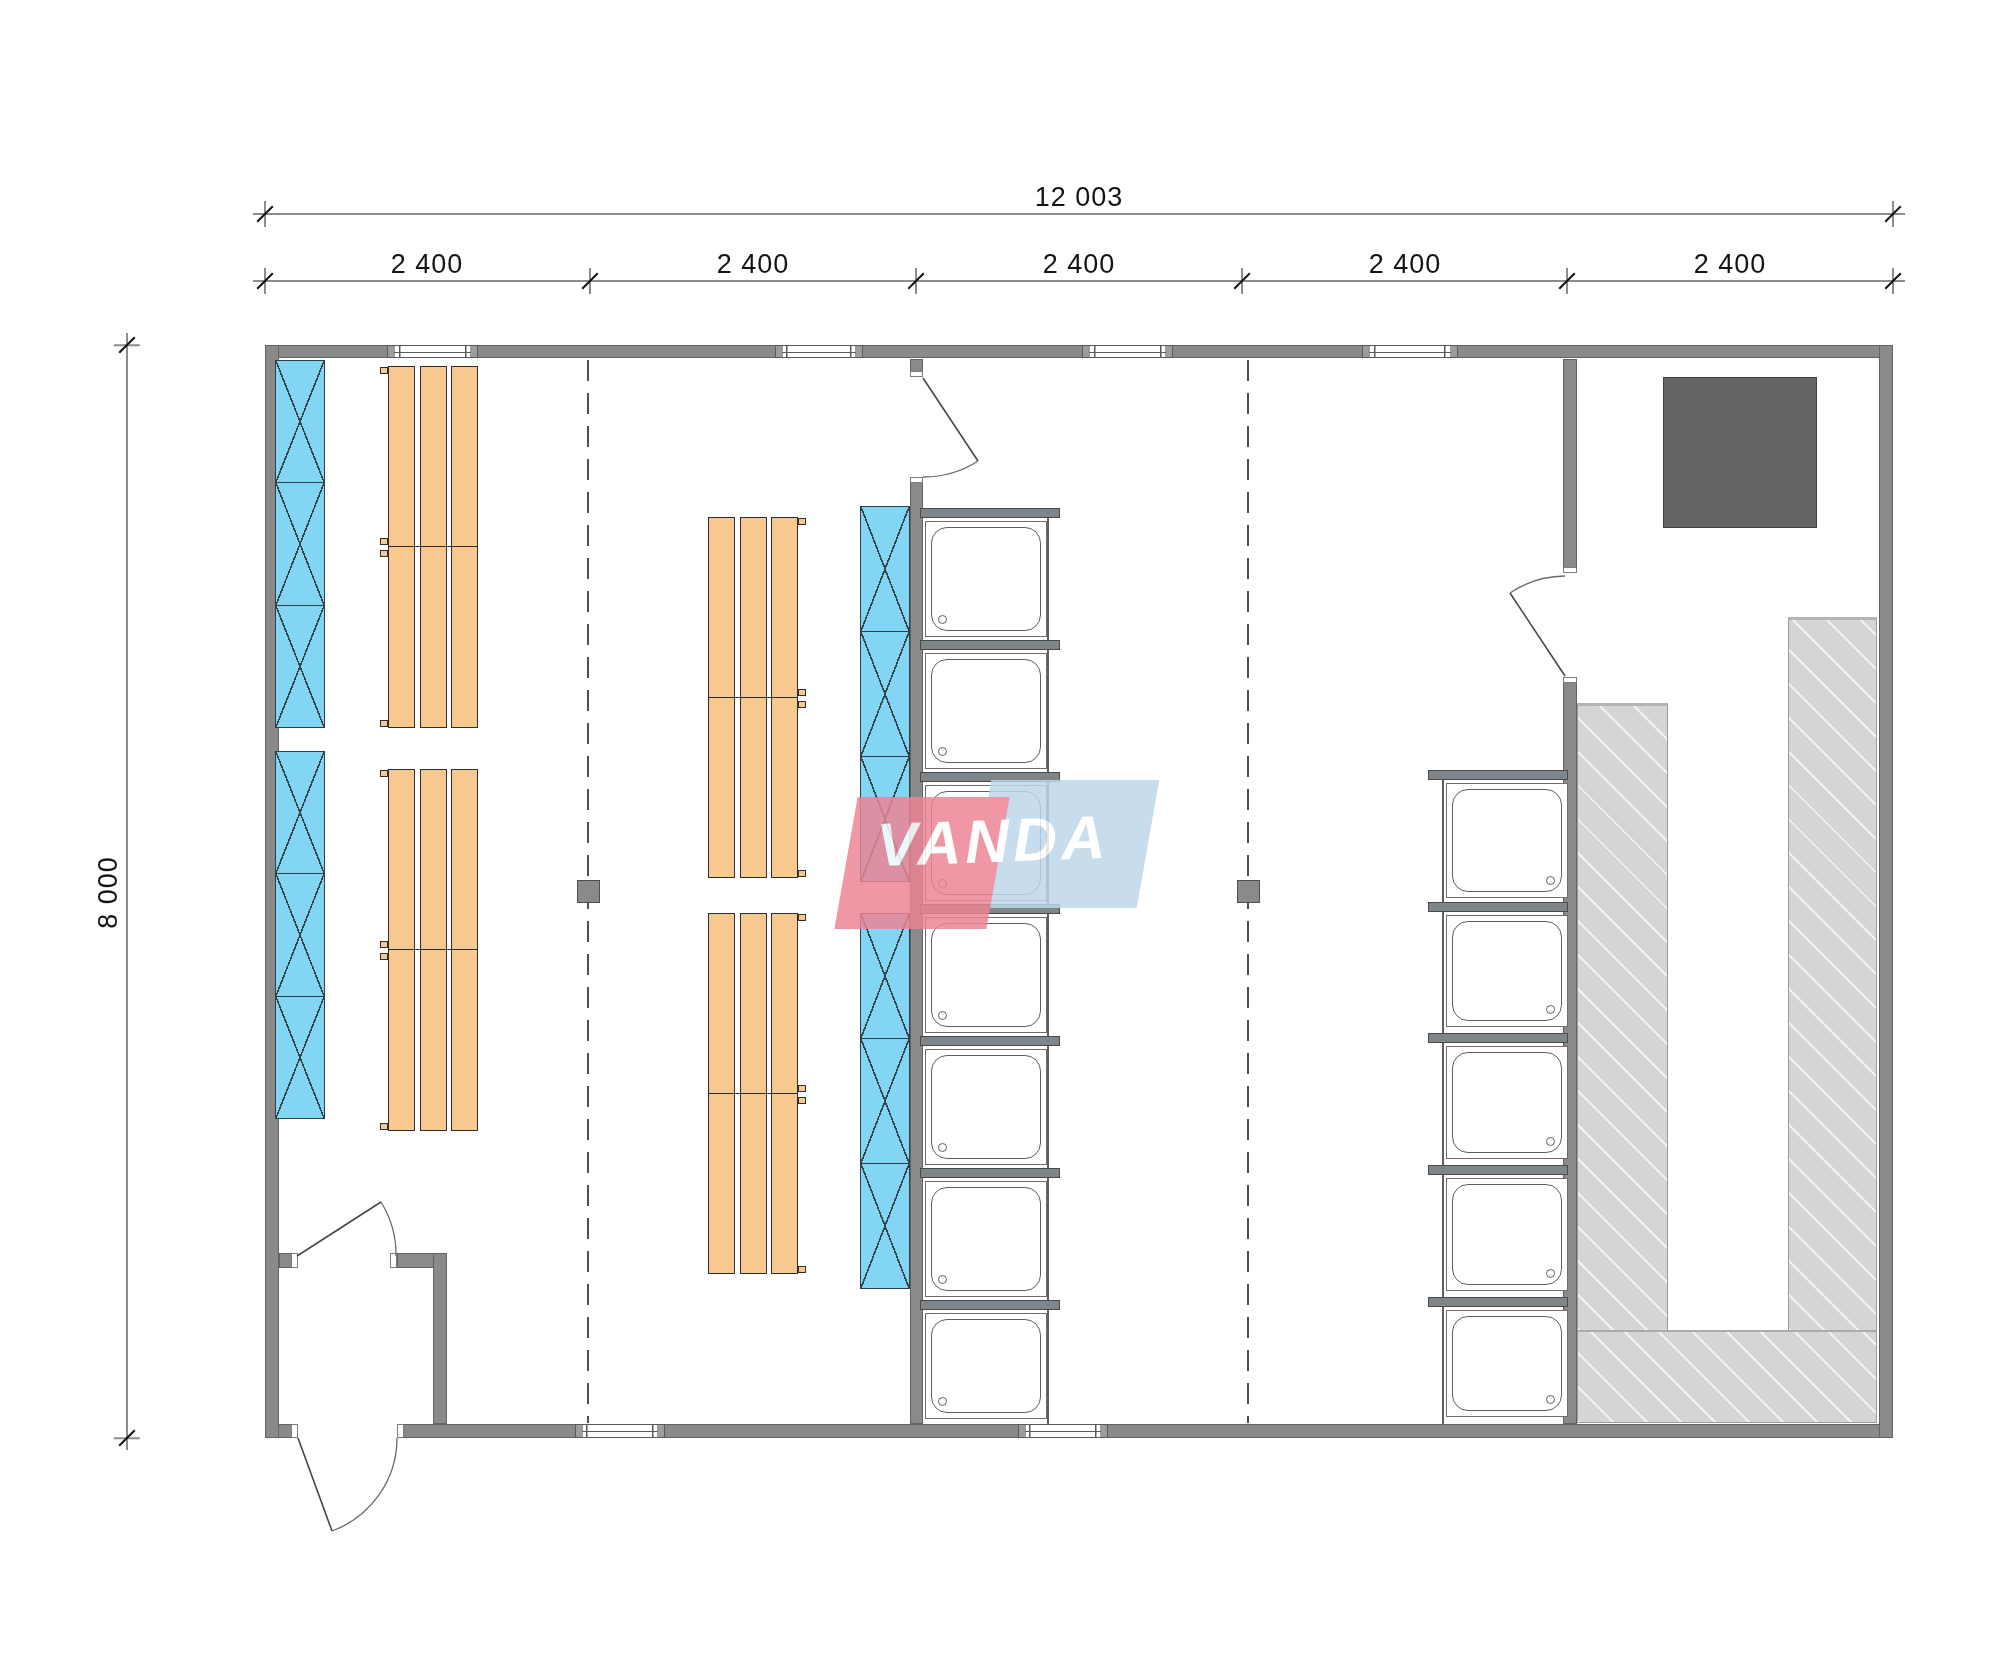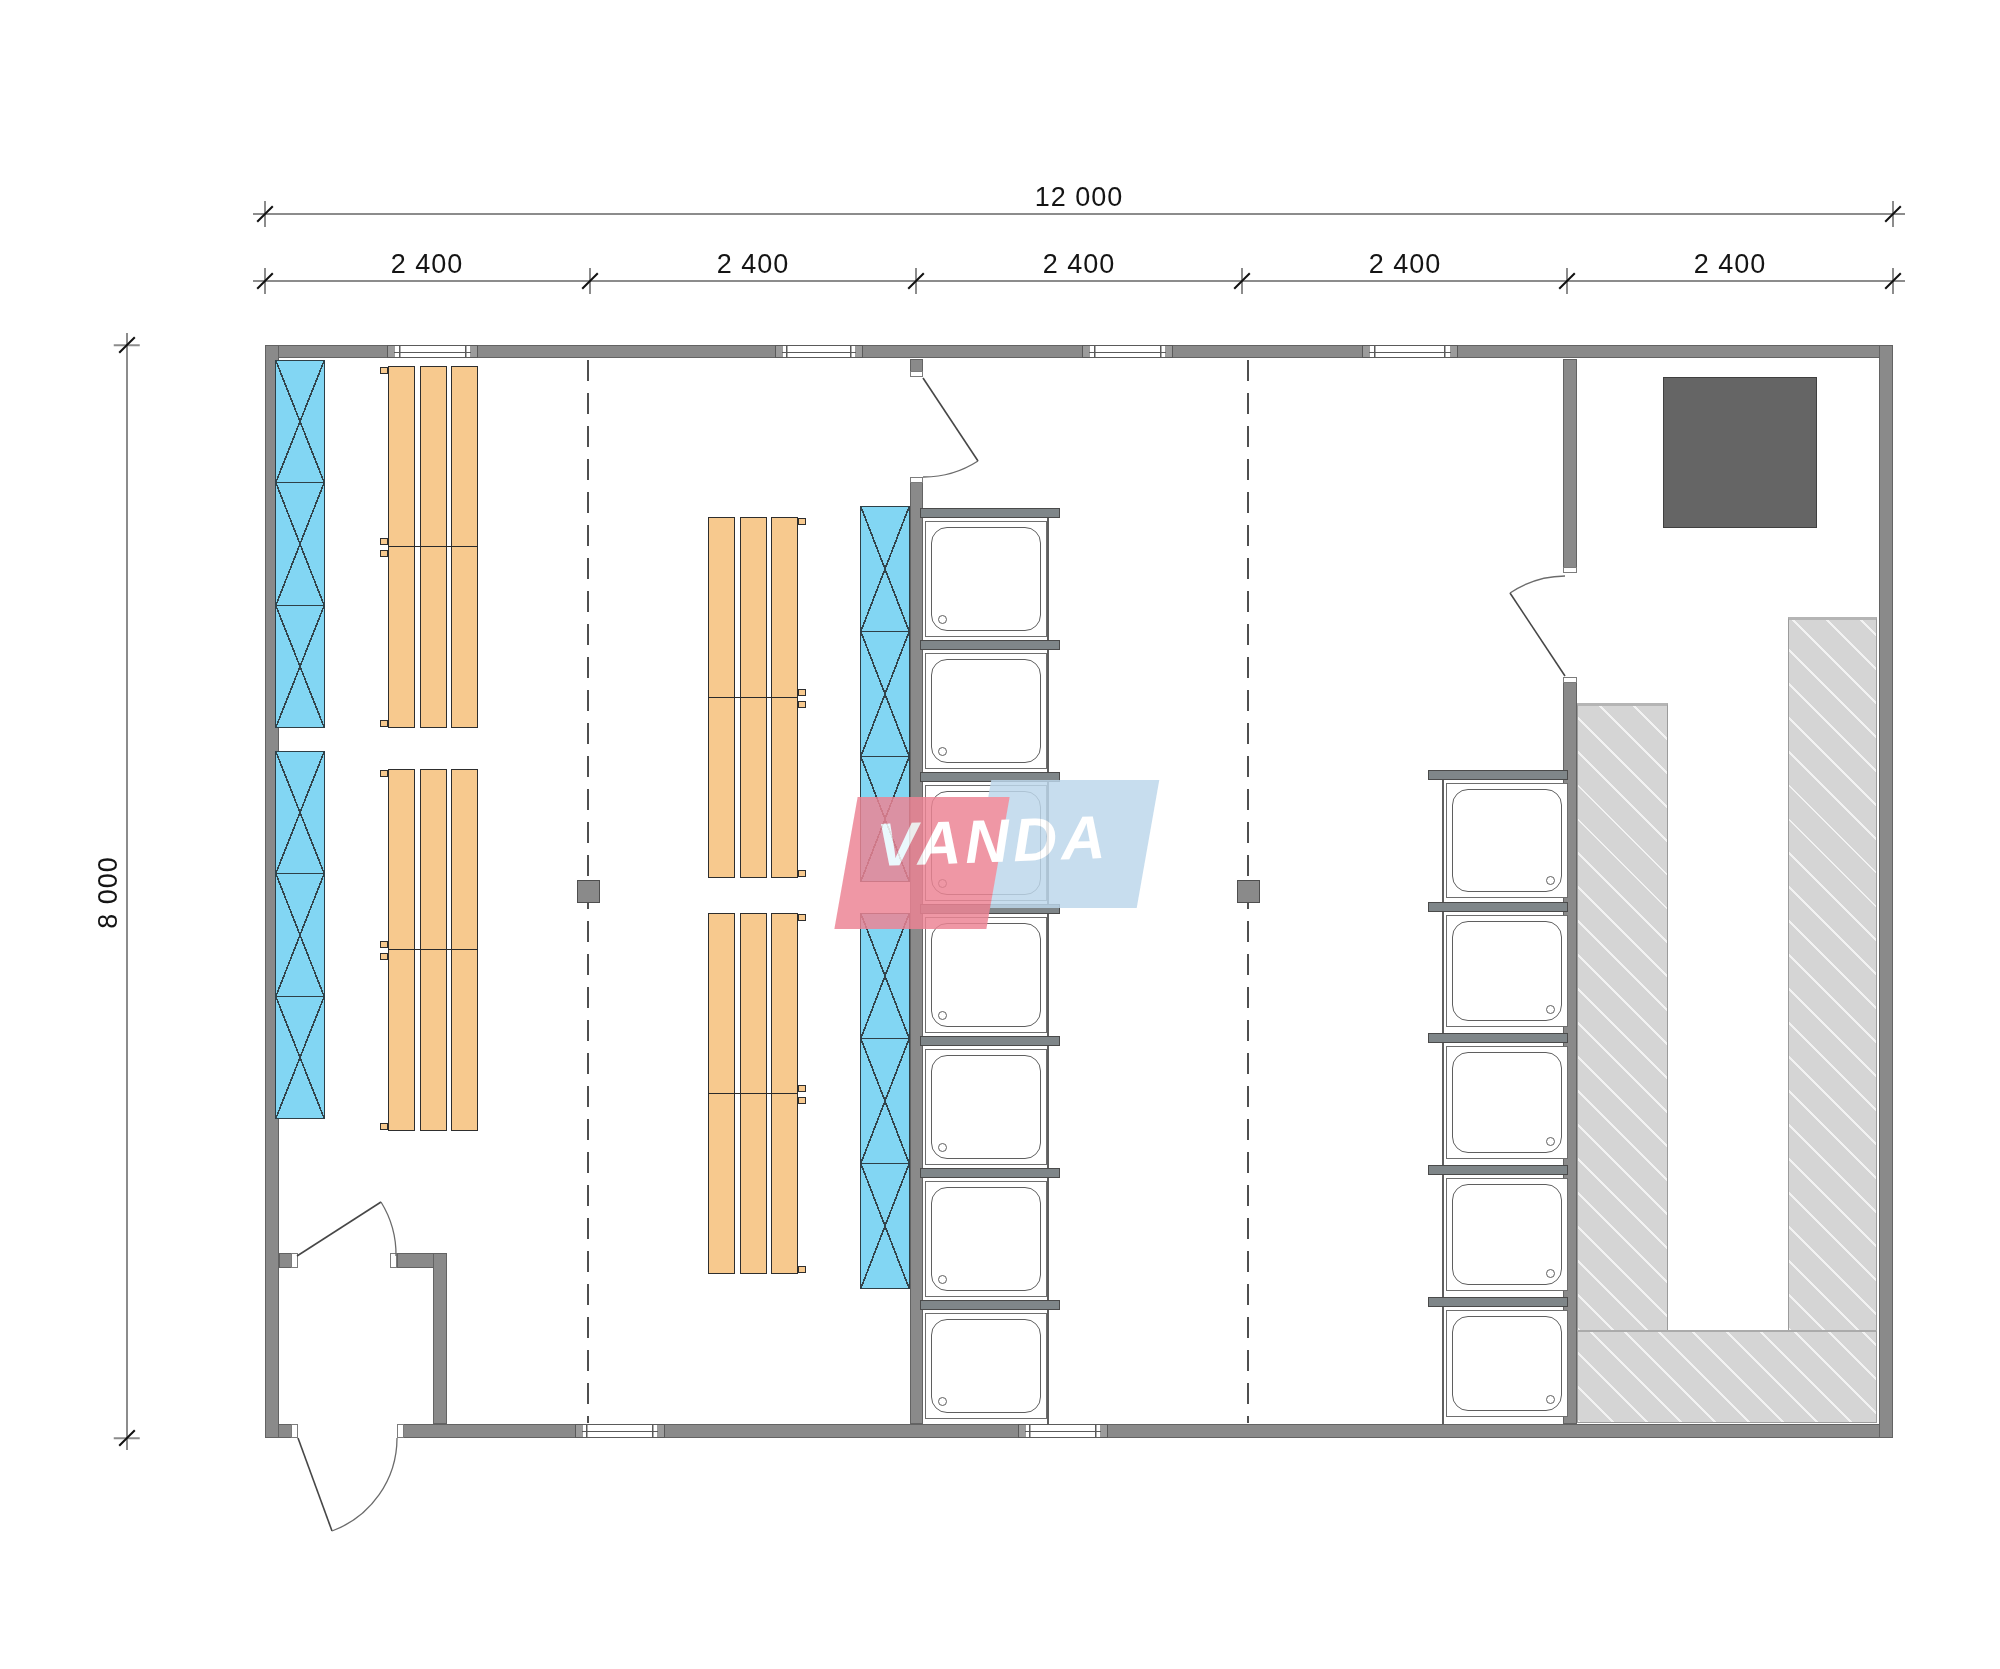--- a/index.html
+++ b/index.html
@@ -69,21 +69,21 @@
   .logo-text{position:absolute;left:10px;top:36px;width:290px;text-align:center;
              font-style:italic;font-weight:800;font-size:61px;color:#ffffff;
              letter-spacing:4px;transform:rotate(-2deg);}
 </style>
 </head>
 <body>
 
 <div id="plan">
 
   <div class="diml-h" style="left:253px;top:213px;width:1652px;"></div>
-  <div class="dim-text" style="left:1014px;top:182px;">12 000</div>
+  <div class="dim-text" style="left:1014px;top:182px;">12 003</div>
   <span class="tick" style="left:265px;top:214px;"></span>
   <span class="tick" style="left:1893px;top:214px;"></span>
 
   <div class="diml-h" style="left:253px;top:280px;width:1652px;"></div>
   <span class="tick" style="left:265px;top:281px;"></span>
   <span class="tick" style="left:590px;top:281px;"></span>
   <span class="tick" style="left:916px;top:281px;"></span>
   <span class="tick" style="left:1242px;top:281px;"></span>
   <span class="tick" style="left:1567px;top:281px;"></span>
   <span class="tick" style="left:1893px;top:281px;"></span>

